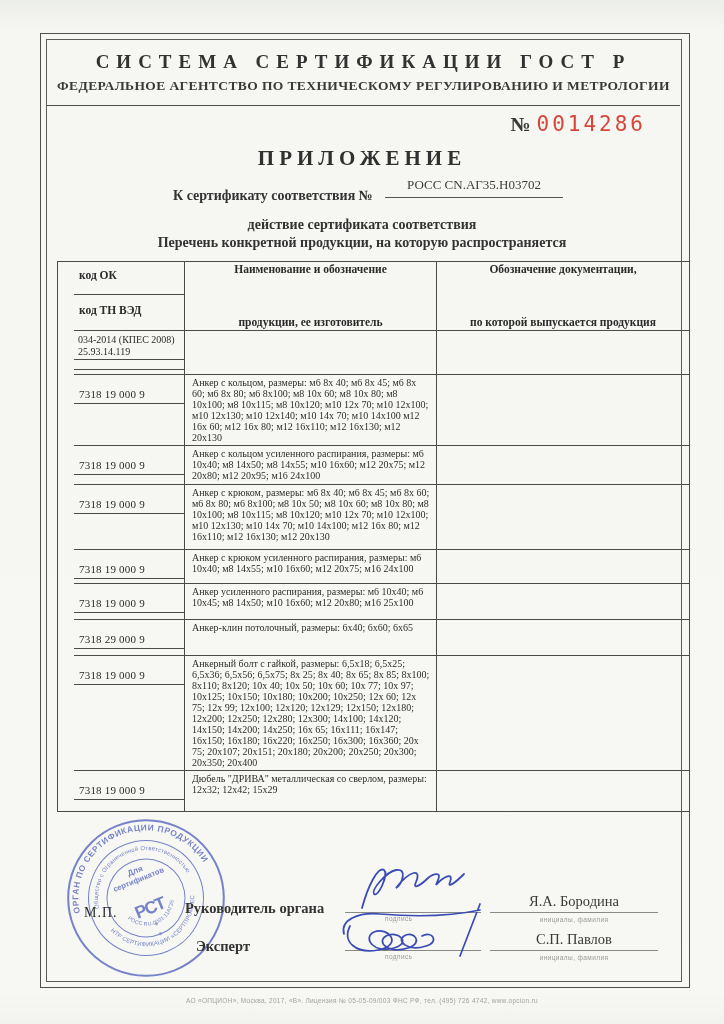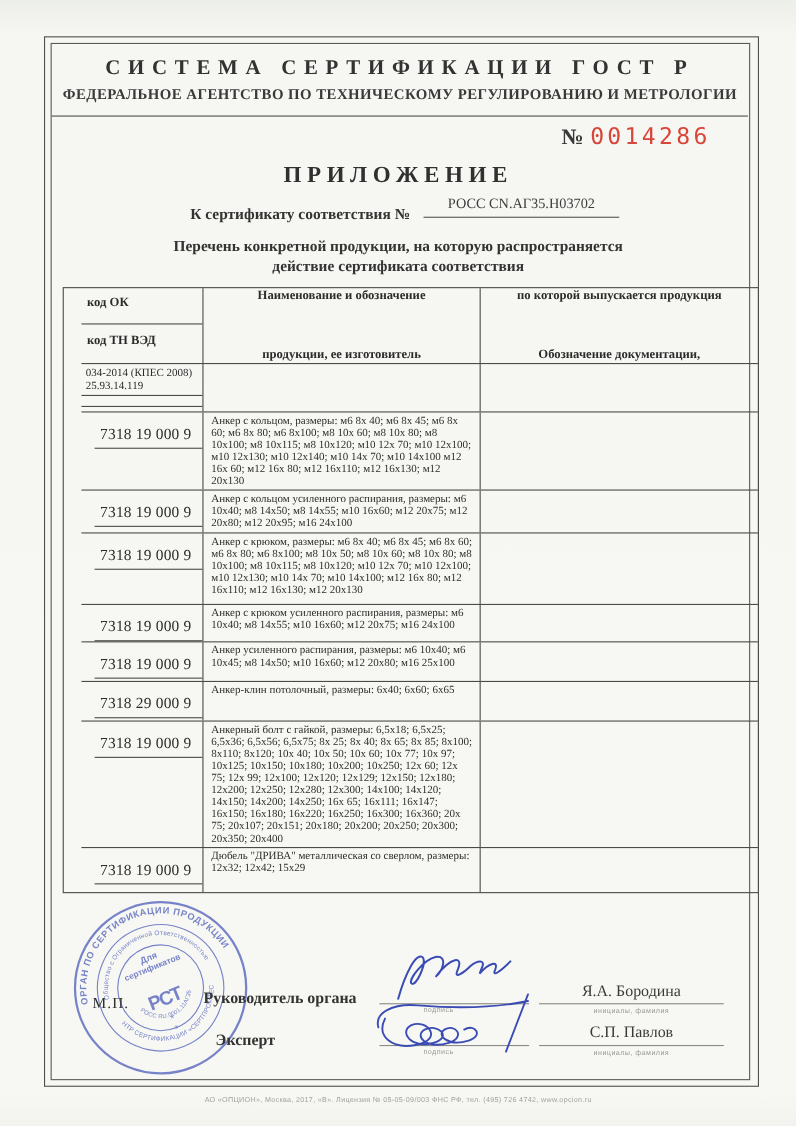--- a/index.html
+++ b/index.html
@@ -30,21 +30,21 @@
   .t-col3{flex:1;box-sizing:border-box;}
   .hc1a{height:33px;border-bottom:1px solid #4a4a4a;box-sizing:border-box;padding:7px 0 0 5px;font-weight:bold;font-size:11.5px;}
   .hc1b{padding:9px 0 0 5px;font-weight:bold;font-size:11.5px;}
   .hc-mid{display:flex;flex-direction:column;justify-content:space-between;text-align:center;height:100%;
           font-weight:bold;font-size:11.5px;line-height:15px;}
   .t-body .t-row{display:flex;border-top:1px solid #4a4a4a;}
   .ok-block{border-bottom:1px solid #4a4a4a;padding:3px 3px 2px 4px;font-size:10px;line-height:11.5px;}
   .ok-strip{height:9px;border-bottom:1px solid #4a4a4a;}
   .ok-fill{height:4px;}
   .code-spacer{height:13px;border-bottom:0;}
-  .code{font-size:14px;padding:0 4px 3px 5px;border-bottom:1px solid #4a4a4a;letter-spacing:.2px;margin-left:12px;}
+  .code{font-size:11px;padding:0 4px 3px 5px;border-bottom:1px solid #4a4a4a;letter-spacing:.2px;}
   .cell-text{padding:2px 6px 2px 7px;font-size:10px;line-height:11px;color:#2e2e2e;}
   .t-body .t-row:nth-child(1){min-height:41px;}
   .t-body .t-row:nth-child(2){min-height:59px;}
   .t-body .t-row:nth-child(3){min-height:38px;}
   .t-body .t-row:nth-child(4){min-height:64px;}
   .t-body .t-row:nth-child(5){min-height:33px;}
   .t-body .t-row:nth-child(6){min-height:35px;}
   .t-body .t-row:nth-child(7){min-height:35px;}
   .t-body .t-row:nth-child(8){min-height:110px;}
   .t-body .t-row:nth-child(9){min-height:40px;}
@@ -91,40 +91,40 @@
 
   <div class="form-number">
     <span class="no-sign">№</span><span class="digits">0014286</span>
   </div>
 
   <div class="doc-title">ПРИЛОЖЕНИЕ</div>
   <div class="cert-label">К сертификату соответствия №</div>
   <div class="cert-value">РОСС CN.АГ35.Н03702</div>
 
   <div class="desc">
+    <div>действие сертификата соответствия</div>
     <div>Перечень конкретной продукции,  на которую распространяется</div>
-    <div>действие сертификата соответствия</div>
   </div>
 
   <div class="ptable">
     <div class="t-header">
       <div class="t-col1">
         <div class="hc1a">код ОК</div>
         <div class="hc1b">код ТН ВЭД</div>
       </div>
       <div class="t-col2">
         <div class="hc-mid">
           <span>Наименование и обозначение</span>
           <span>продукции, ее изготовитель</span>
         </div>
       </div>
       <div class="t-col3">
         <div class="hc-mid">
+          <span>Обозначение документации,</span>
           <span>по которой выпускается продукция</span>
-          <span>Обозначение документации,</span>
         </div>
       </div>
     </div>
     <div class="t-body">
       <div class="t-row">
         <div class="t-col1">
           <div class="ok-block">
             <div>034-2014 (КПЕС 2008)</div>
             <div>25.93.14.119</div>
           </div>

